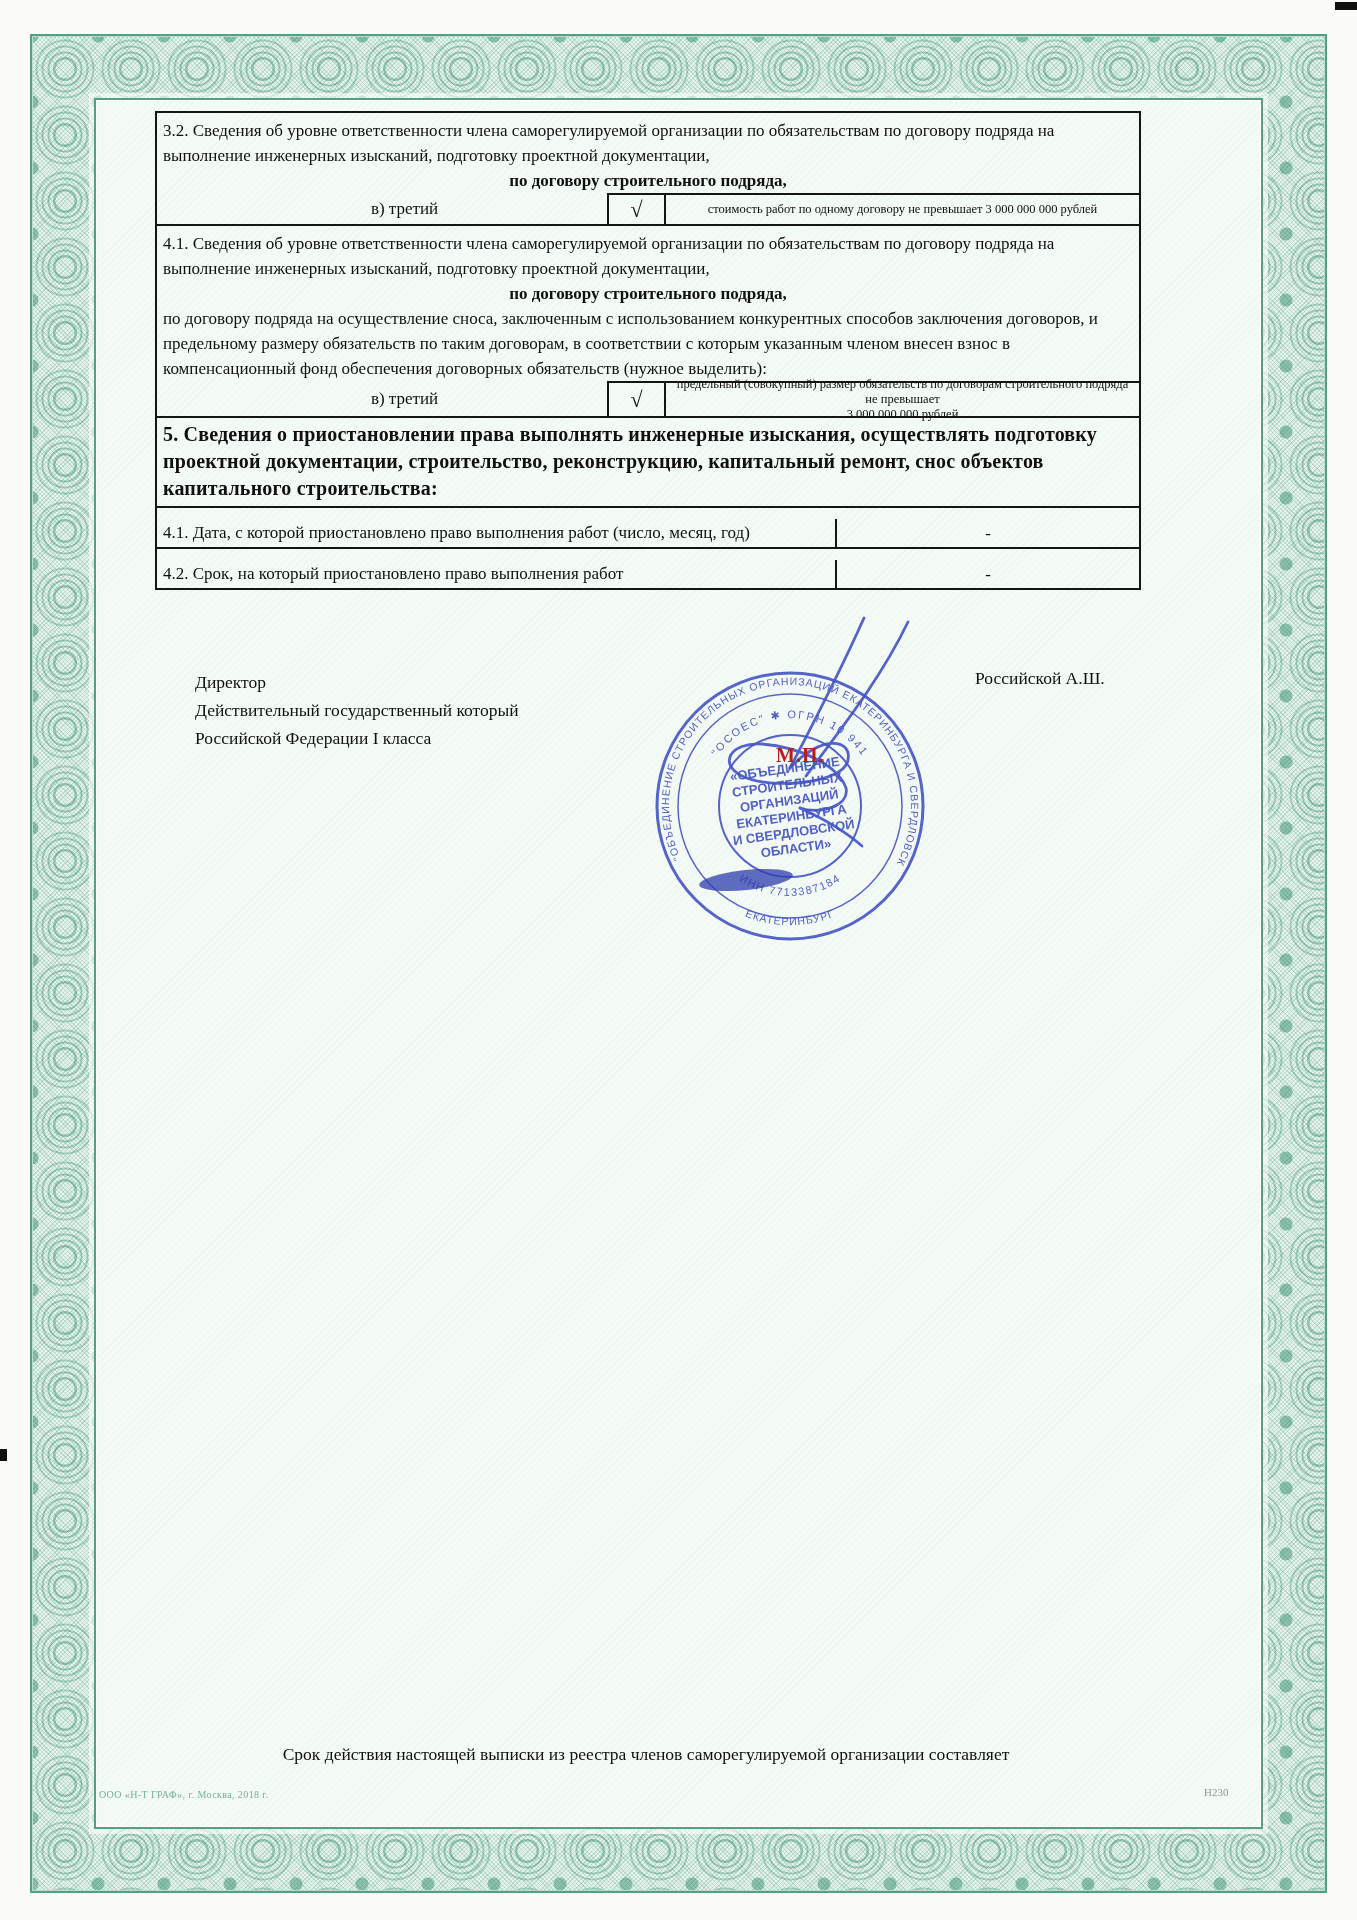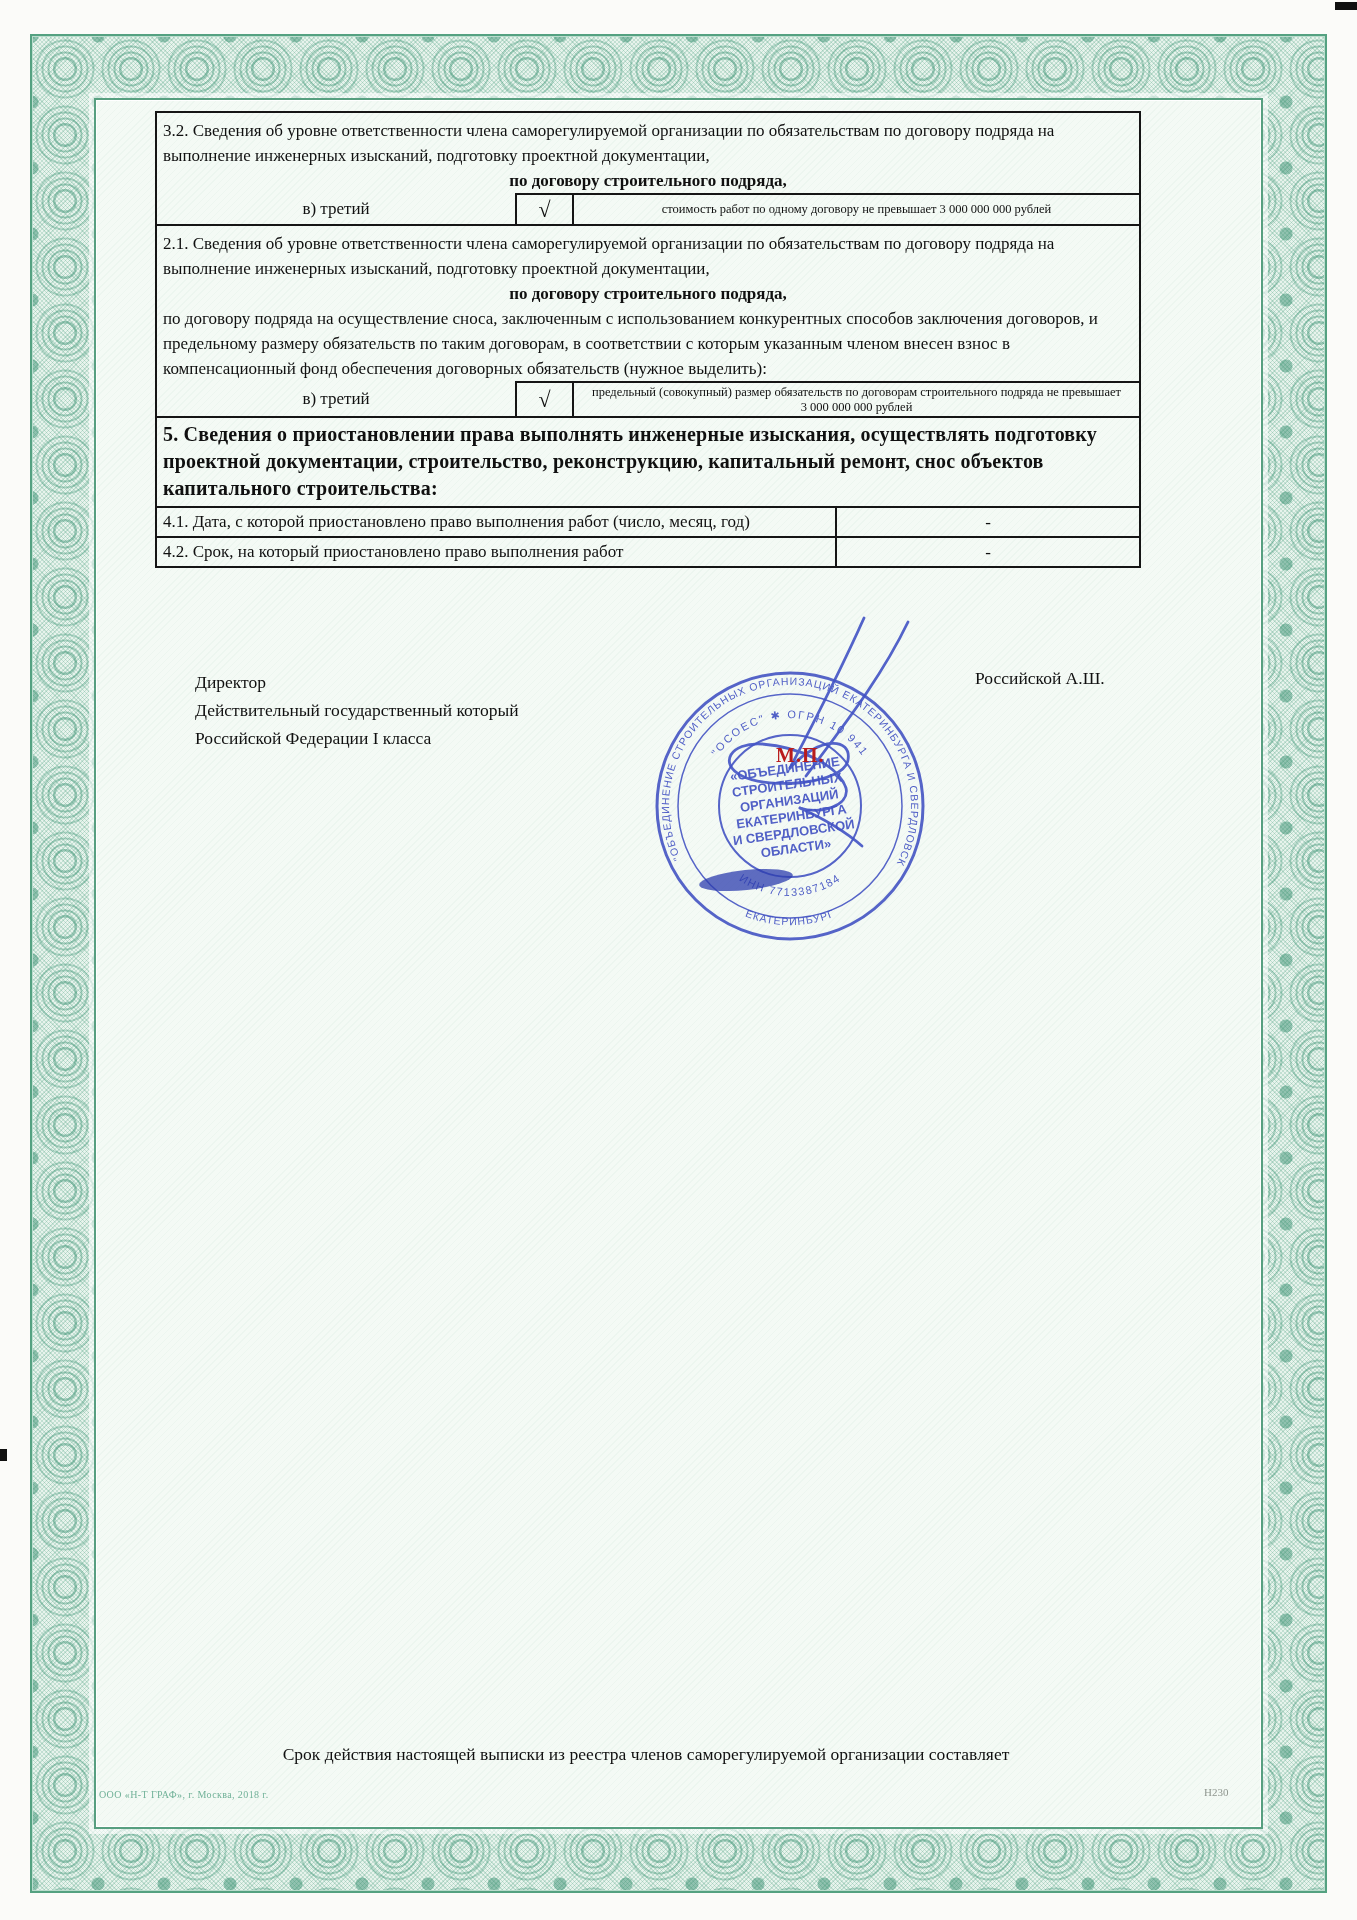--- a/index.html
+++ b/index.html
@@ -32,30 +32,30 @@
 
   
   .doc-table{position:absolute;left:155px;top:111px;width:982px;border:2px solid #151515;
     font-size:17px;line-height:25px;}
   .section{border-bottom:2px solid #151515;}
   .section:last-child{border-bottom:none;}
   .sec-text{padding:0 6px;text-align:left;}
   .sec-text.first{padding-top:5px;}
   .sec-bold{text-align:center;font-weight:bold;}
   .check-row{display:flex;align-items:stretch;}
-  .check-row .lbl{width:358px;display:flex;align-items:center;justify-content:center;}
+  .check-row .lbl{width:405px;display:flex;align-items:center;justify-content:center;padding-left:45px;}
   .check-row .box{width:55px;border-left:2px solid #151515;border-top:2px solid #151515;
     display:flex;align-items:center;justify-content:center;font-size:22px;line-height:1;}
   .check-row .val{flex:1;border-left:2px solid #151515;border-top:2px solid #151515;
     display:flex;flex-direction:column;align-items:center;justify-content:center;
     font-size:12.5px;line-height:15px;text-align:center;padding:1px 4px;}
   .row32{height:31px;}
   .row33{height:35px;}
   .sec-heading{font-weight:bold;font-size:20px;line-height:27px;padding:3px 6px 4px;border-bottom:2px solid #151515;letter-spacing:.2px;}
-  .susp-row{display:flex;align-items:stretch;font-size:17px;line-height:23px;}
+  .susp-row{display:flex;align-items:stretch;font-size:17px;line-height:23px;margin-top:11px;}
   .susp-row.divided{border-bottom:2px solid #151515;}
   .susp-row .l{flex:1;padding:2px 8px 3px 6px;}
   .susp-row .r{width:302px;border-left:2px solid #151515;display:flex;align-items:center;justify-content:center;}
 
   
   .sig-roles{position:absolute;left:195px;top:668px;font-size:17.5px;line-height:28px;}
   .sig-name{position:absolute;left:975px;top:668px;font-size:17.5px;}
   .seal-svg{position:absolute;left:600px;top:598px;}
   .mp-label{position:absolute;left:776px;top:744px;font-size:20px;font-weight:bold;color:#b91c1c;letter-spacing:1px;}
 
@@ -85,21 +85,21 @@
         <div class="box">
             <span>√</span>
           </div>
         <div class="val">
           <span>стоимость работ по одному договору не превышает 3 000 000 000 рублей</span>
         </div>
       </div>
     </div>
 
     <div class="section">
-      <div class="sec-text first">2.1. Сведения об уровне ответственности члена саморегулируемой организации по обязательствам по договору подряда на выполнение инженерных изысканий, подготовку проектной документации,</div>
+      <div class="sec-text first">4.1. Сведения об уровне ответственности члена саморегулируемой организации по обязательствам по договору подряда на выполнение инженерных изысканий, подготовку проектной документации,</div>
       <div class="sec-bold">по договору строительного подряда,</div>
       <div class="sec-text">по договору подряда на осуществление сноса, заключенным с использованием конкурентных способов заключения договоров, и предельному размеру обязательств по таким договорам, в соответствии с которым указанным членом внесен взнос в компенсационный фонд обеспечения договорных обязательств (нужное выделить):</div>
       <div class="check-row row33">
         <div class="lbl">в) третий</div>
         <div class="box">
             <span>√</span>
           </div>
         <div class="val">
           <span>предельный (совокупный) размер обязательств по договорам строительного подряда не превышает</span>
           <span>3 000 000 000 рублей</span>

